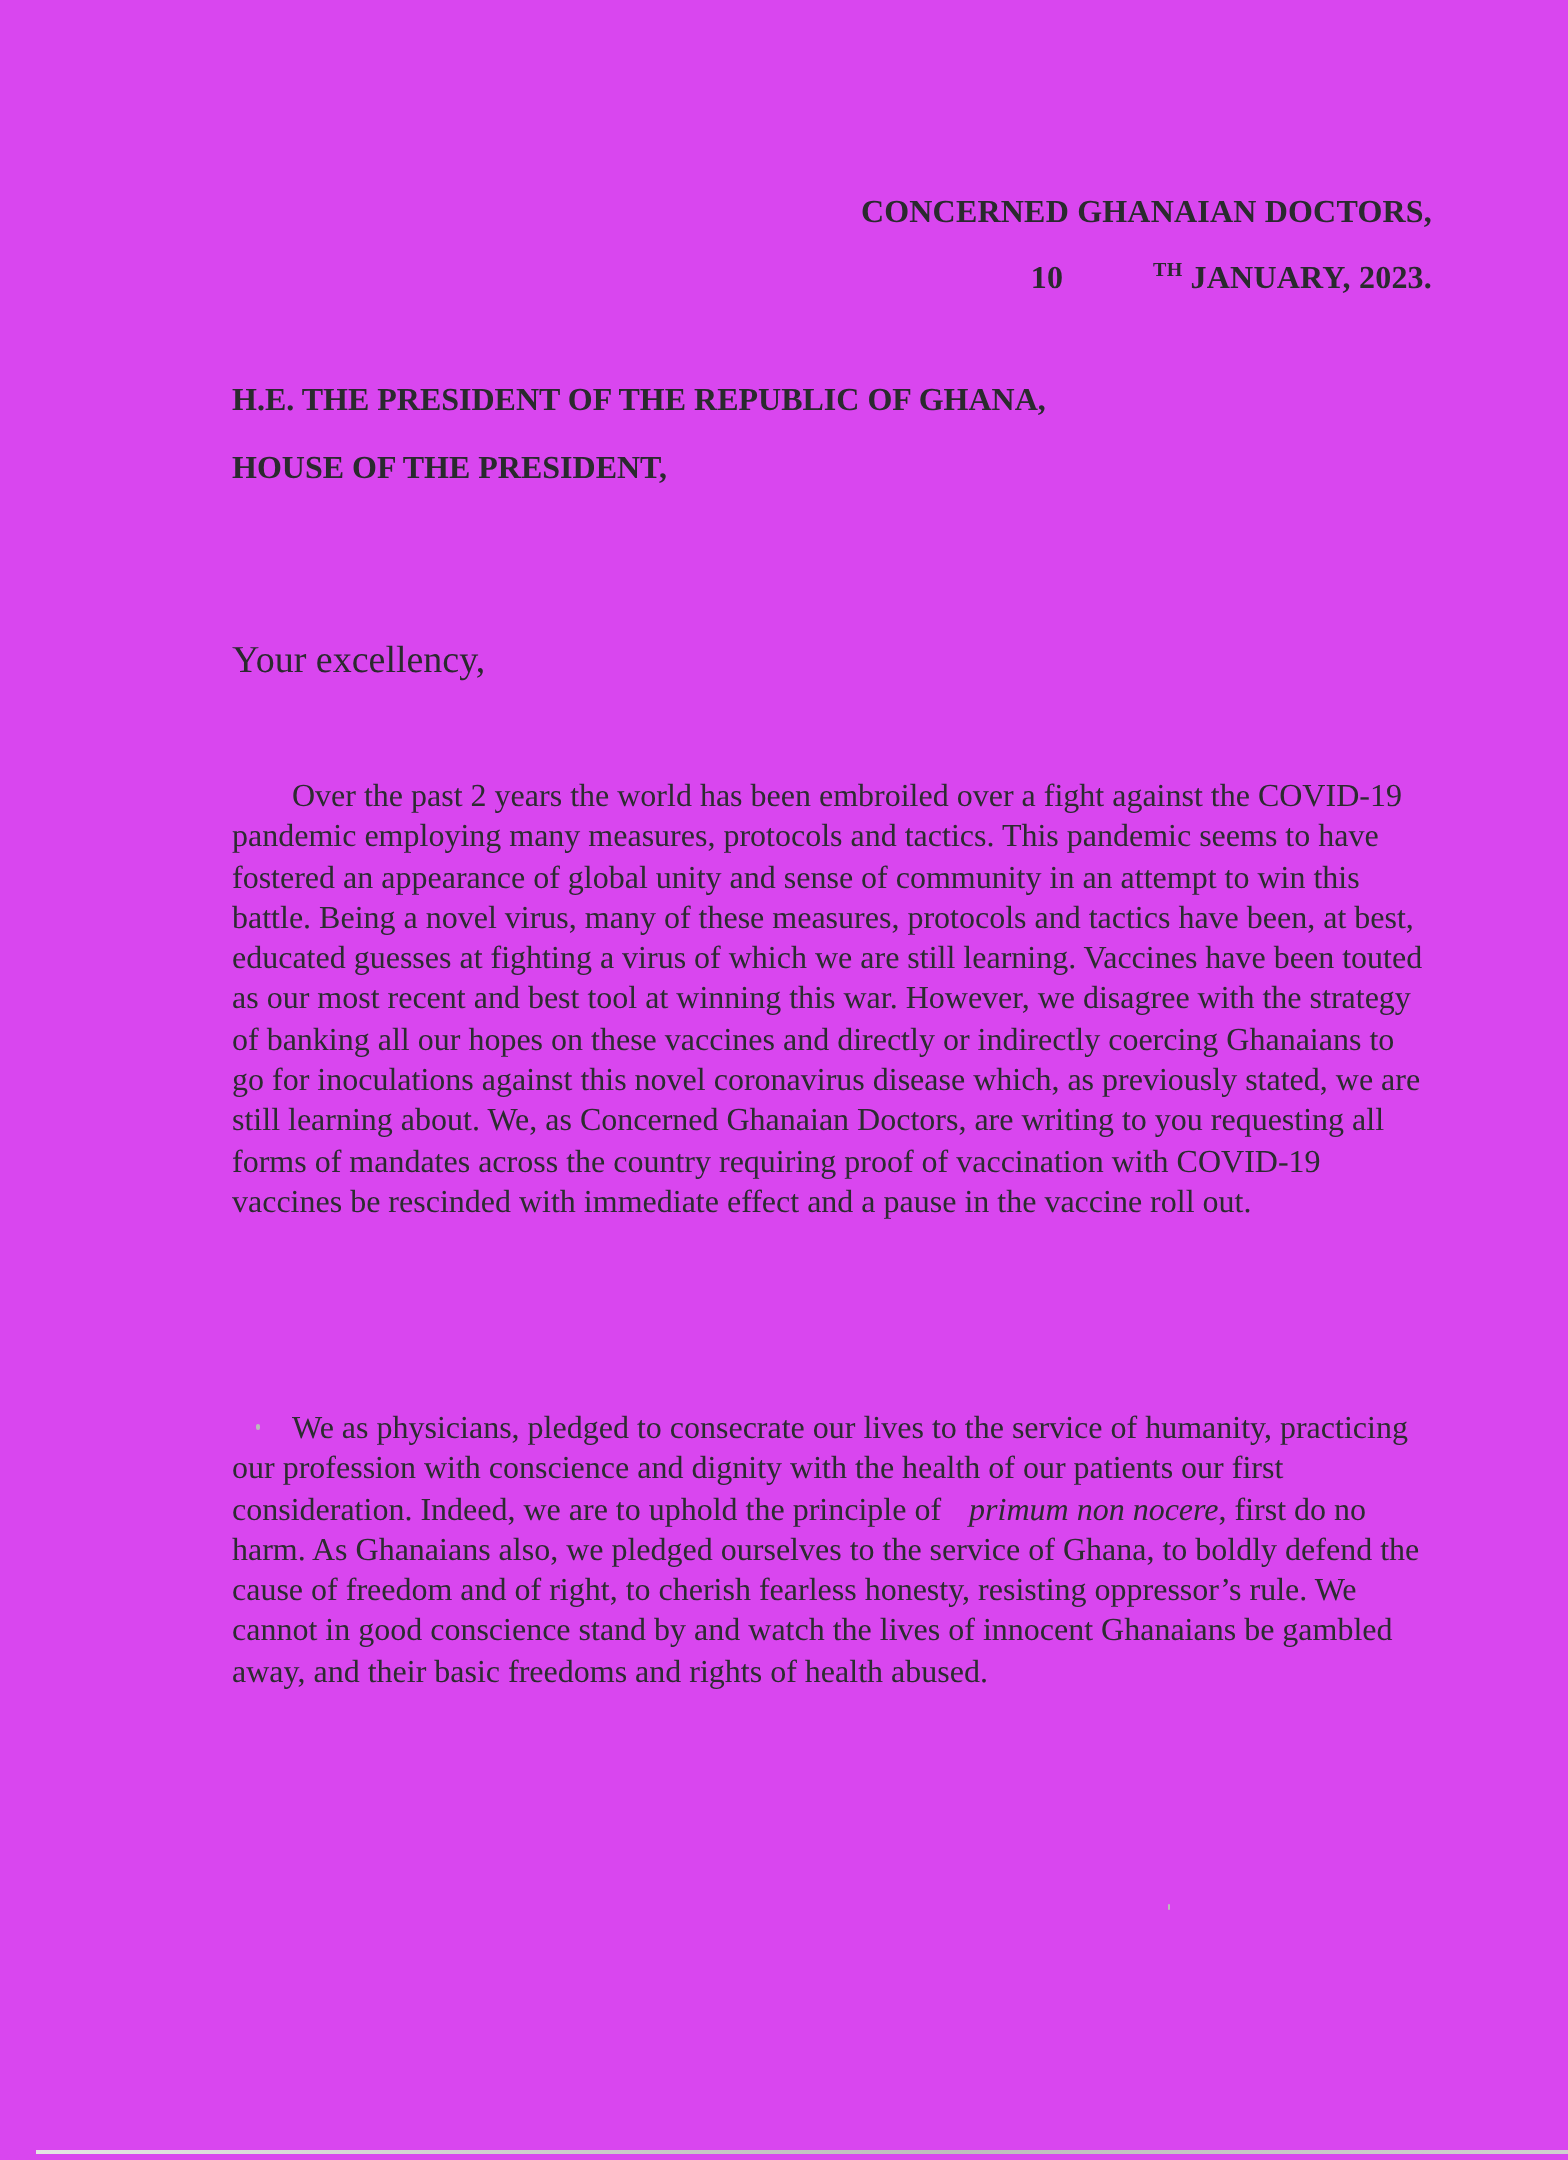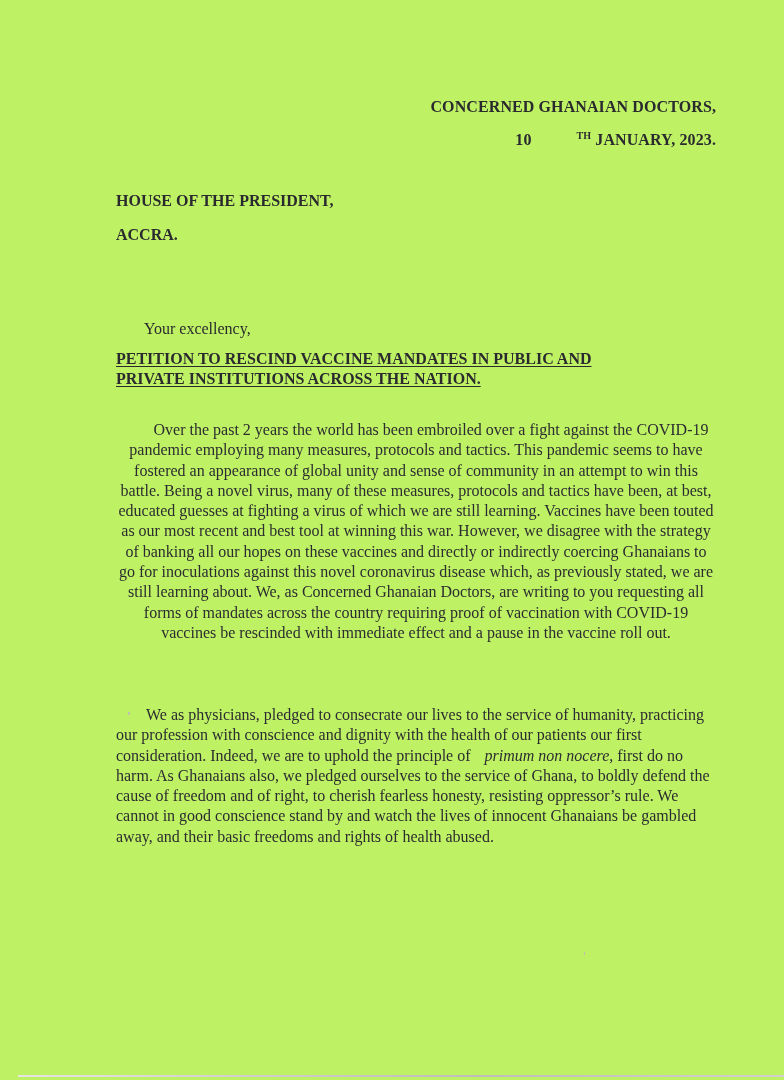--- a/index.html
+++ b/index.html
@@ -12,21 +12,21 @@
       background: #fdfdfd;
       position: relative;
       overflow: hidden;
       font-family: "Liberation Serif", serif;
       color: #2a2a2e;
     }
     .page {
       position: absolute;
       left: 0; top: 0;
       width: 784px; height: 1080px;
-      background: #bef264;
+      background: #d946ef;
     }
     .sender {
       position: absolute;
       right: 68px;
       top: 90px;
       font-weight: bold;
       font-size: 16px;
       text-align: right;
       line-height: 33px;
       letter-spacing: 0.1px;
@@ -42,43 +42,42 @@
       left: 116px;
       top: 184px;
       font-weight: bold;
       font-size: 16px;
       line-height: 33.5px;
     }
     .salutation {
       position: absolute;
       left: 116px;
       top: 320px;
-      font-size: 16px;
-      margin-left: 28px;
+      font-size: 19px;
     }
     .subject {
       position: absolute;
       left: 116px;
       top: 349px;
       font-weight: bold;
       font-size: 16px;
       line-height: 20px;
       text-decoration: underline;
       text-underline-offset: 2px;
     }
     .body-para {
       position: absolute;
       left: 116px;
       width: 600px;
       font-size: 16px;
       line-height: 20.3px;
       text-indent: 30px;
       color: #2c2c30;
     }
-    .para1 { top: 420px; text-align: center; }
+    .para1 { top: 389px; }
     .para2 { top: 705px; }
     .para2 em { font-style: italic; margin-left: 10px; }
     .bottom-line {
       position: absolute;
       left: 18px;
       right: 0;
       top: 1075px;
       height: 2px;
       background: linear-gradient(to right, #e4e4e4, #c8c8c8 40%, #bdbdbd 60%, #d0d0d0);
     }
@@ -93,30 +92,26 @@
 <body>
 
 <div class="page">
 
   <div class="sender">
     <div>CONCERNED GHANAIAN DOCTORS,</div>
     <div><span>10</span><sup>TH</sup><span> JANUARY, 2023.</span></div>
   </div>
 
   <div class="address">
+    <div>H.E. THE PRESIDENT OF THE REPUBLIC OF GHANA,</div>
     <div>HOUSE OF THE PRESIDENT,</div>
-    <div>ACCRA.</div>
   </div>
 
   <div class="salutation">Your excellency,</div>
 
-  <div class="subject">
-    <div>PETITION TO RESCIND VACCINE MANDATES IN PUBLIC AND</div>
-    <div>PRIVATE INSTITUTIONS ACROSS THE NATION.</div>
-  </div>
 
   <p class="body-para para1" style="margin:0;">Over the past 2 years the world has been embroiled over a fight against the COVID-19 pandemic employing many measures, protocols and tactics. This pandemic seems to have fostered an appearance of global unity and sense of community in an attempt to win this battle. Being a novel virus, many of these measures, protocols and tactics have been, at best, educated guesses at fighting a virus of which we are still learning. Vaccines have been touted as our most recent and best tool at winning this war. However, we disagree with the strategy of banking all our hopes on these vaccines and directly or indirectly coercing Ghanaians to go for inoculations against this novel coronavirus disease which, as previously stated, we are still learning about. We, as Concerned Ghanaian Doctors, are writing to you requesting all forms of mandates across the country requiring proof of vaccination with COVID-19 vaccines be rescinded with immediate effect and a pause in the vaccine roll out.</p>
 
   <p class="body-para para2" style="margin:0;"><span>We as physicians, pledged to consecrate our lives to the service of humanity, practicing our profession with conscience and dignity with the health of our patients our first consideration. Indeed, we are to uphold the principle of </span><em>primum non nocere</em><span>, first do no harm. As Ghanaians also, we pledged ourselves to the service of Ghana, to boldly defend the cause of freedom and of right, to cherish fearless honesty, resisting oppressor’s rule. We cannot in good conscience stand by and watch the lives of innocent Ghanaians be gambled away, and their basic freedoms and rights of health abused.</span></p>
 
   <div class="speck" style="left:128px; top:712px;"></div>
   <div class="speck" style="left:584px; top:952px; width:1px;"></div>
 
   <div class="bottom-line"></div>
 </div>

